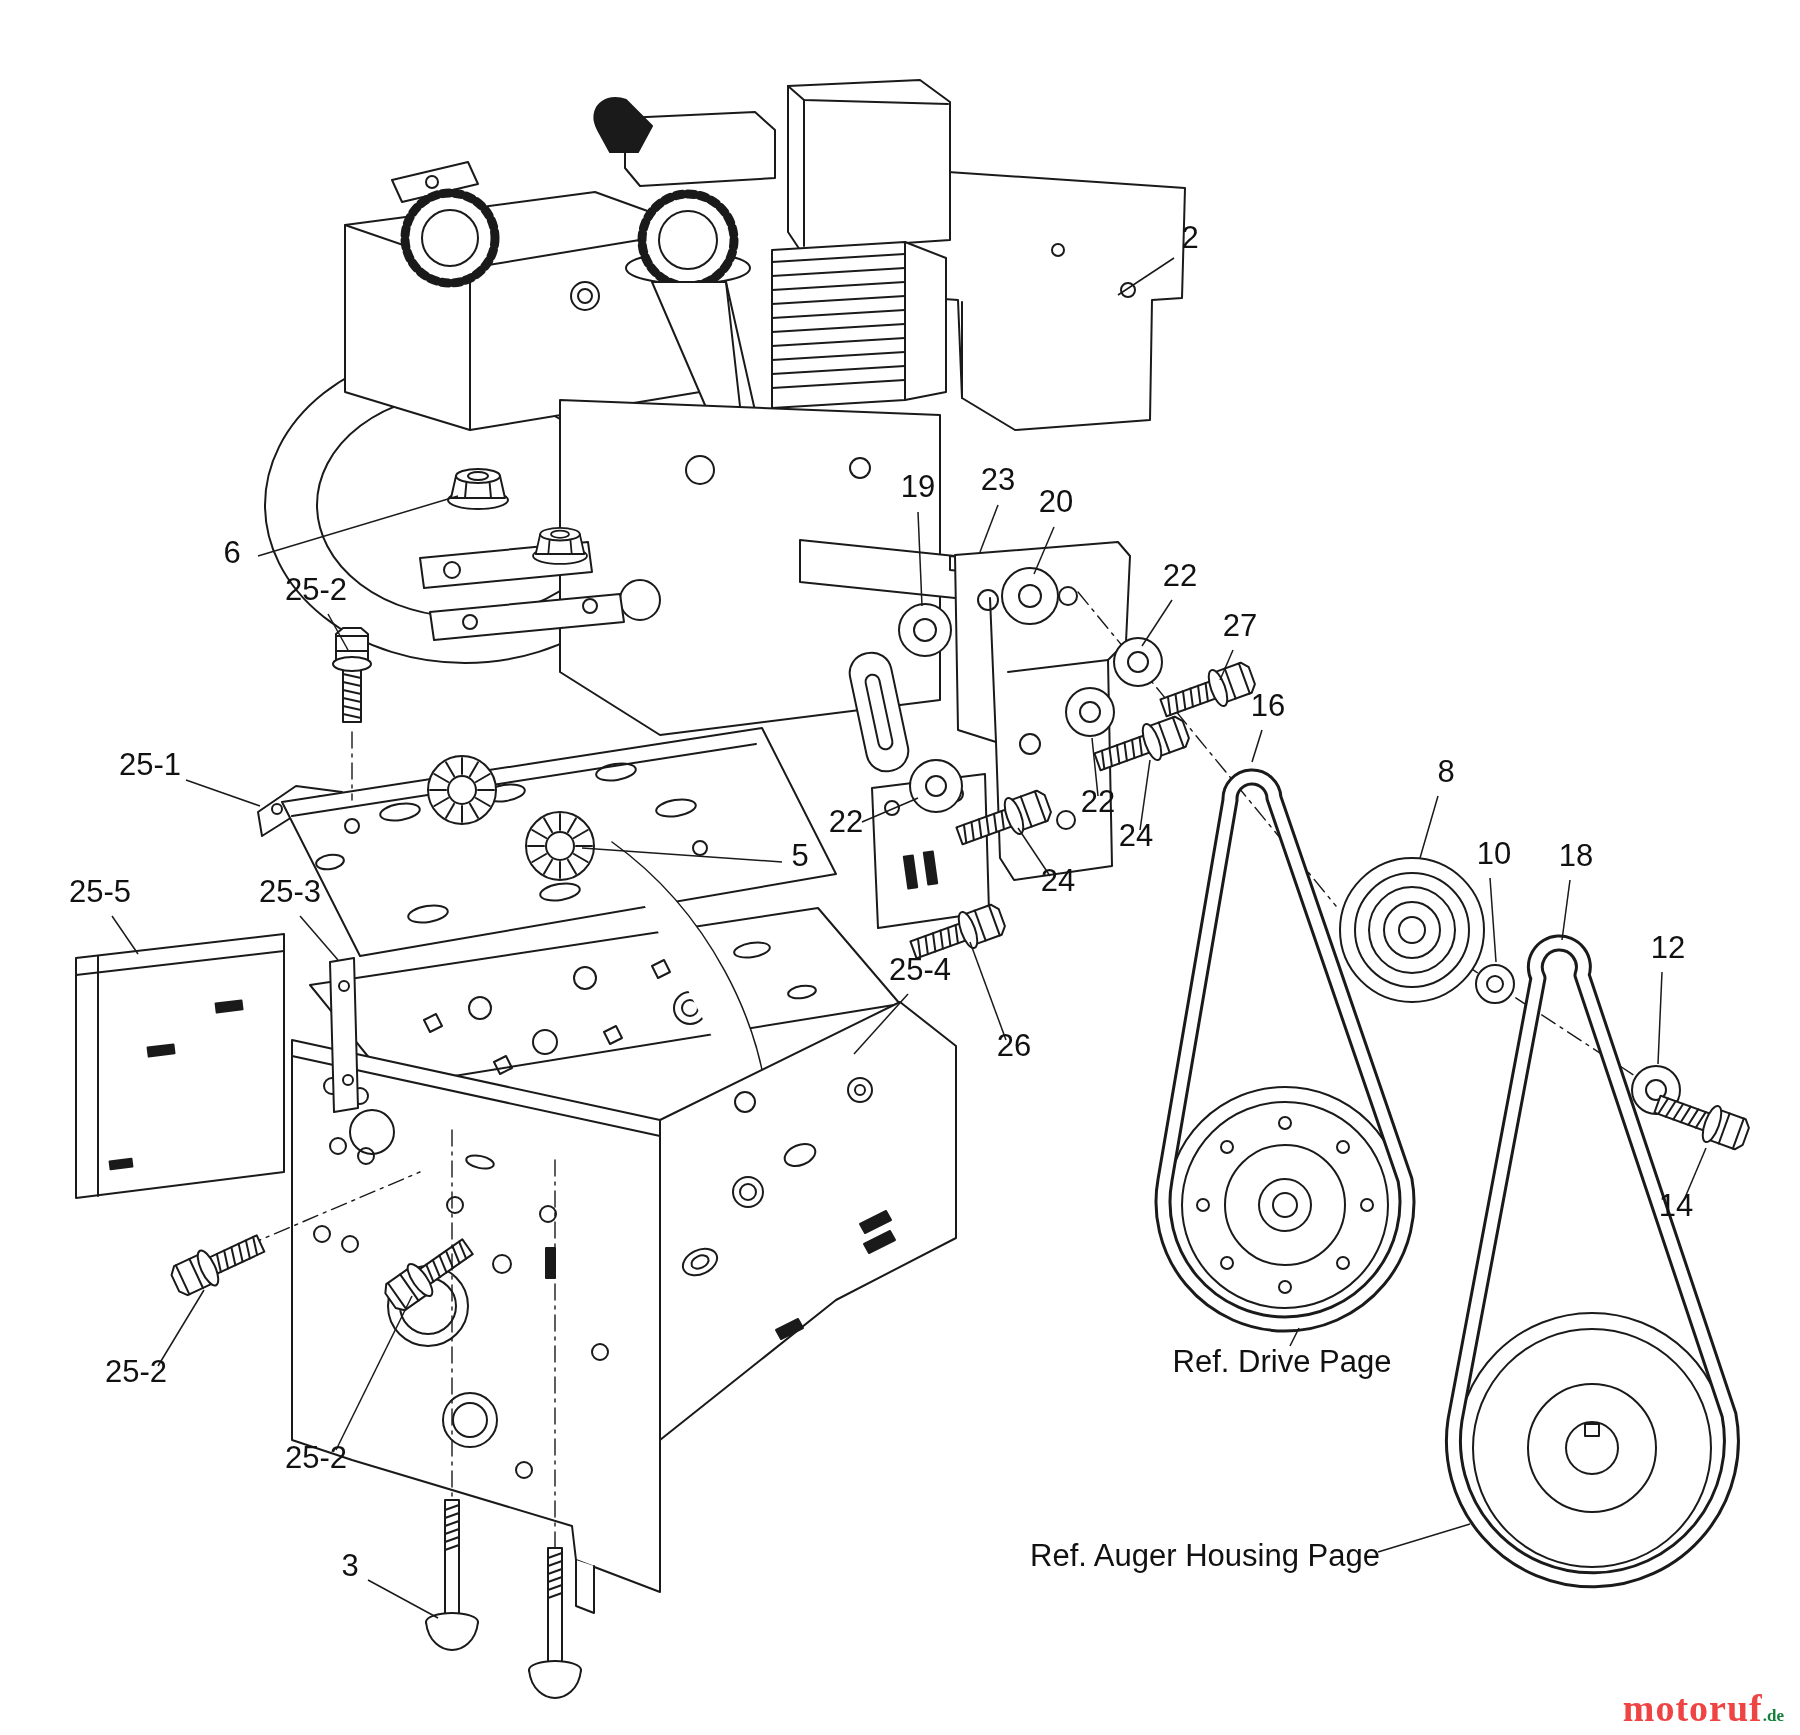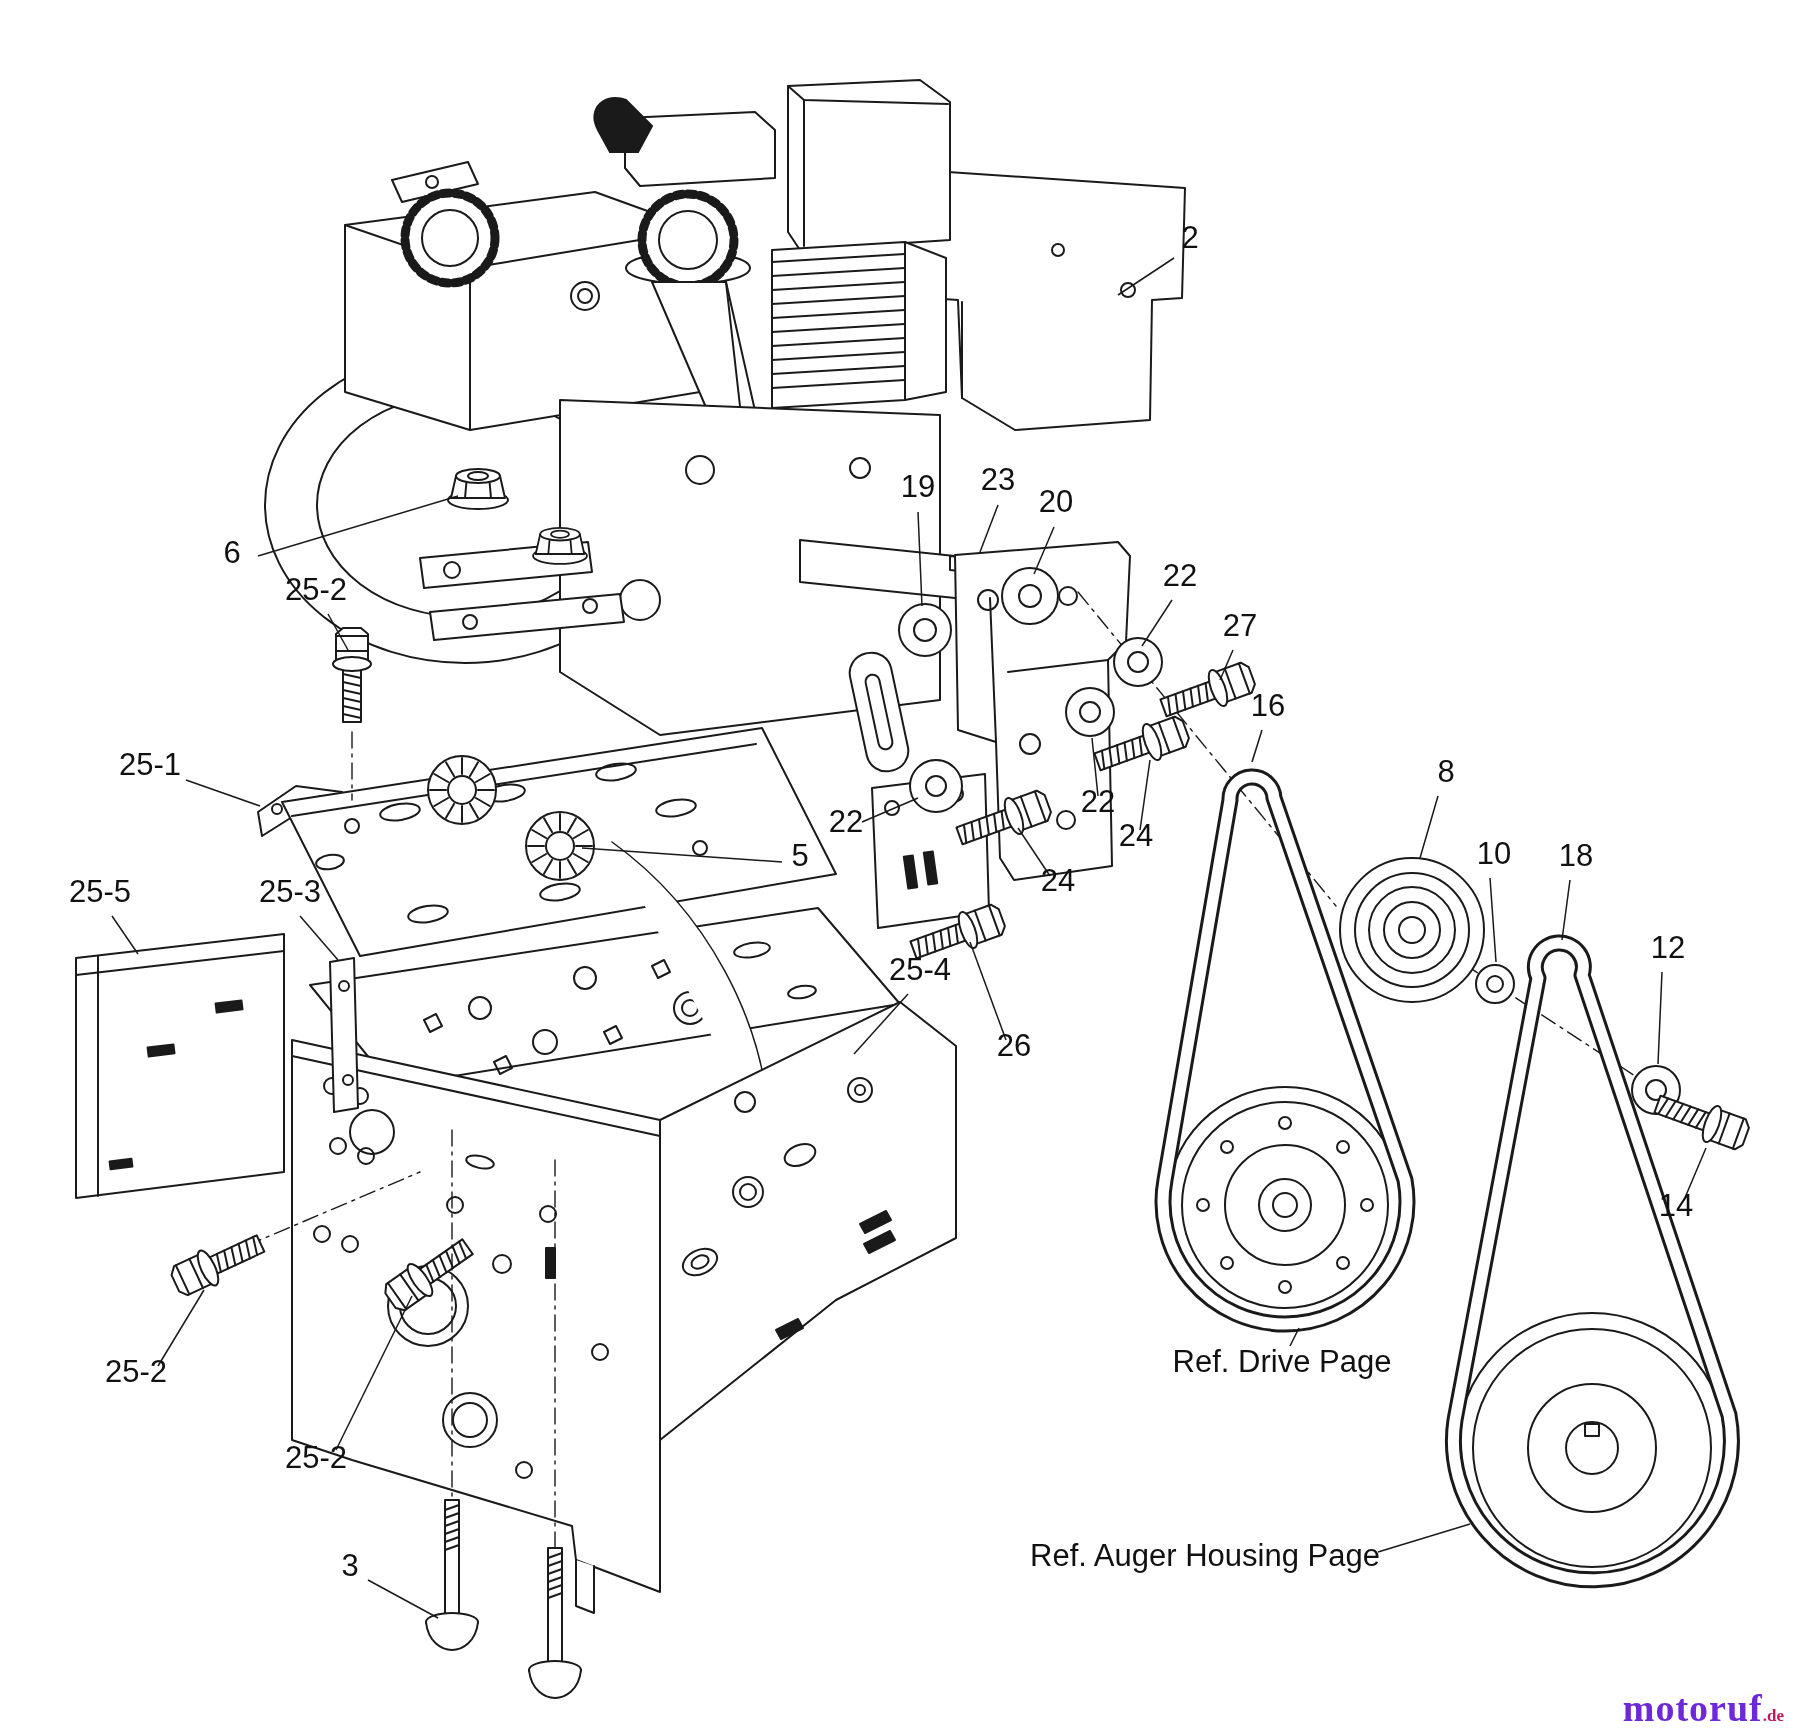--- a/index.html
+++ b/index.html
@@ -371,14 +371,14 @@
         <text x="920" y="980" class="callout">25-4</text>
         <text x="1014" y="1056" class="callout">26</text>
         <text x="136" y="1382" class="callout">25-2</text>
         <text x="316" y="1468" class="callout">25-2</text>
         <text x="350" y="1576" class="callout">3</text>
         <text x="1282" y="1372" class="note">Ref. Drive Page</text>
         <text x="1205" y="1566" class="note">Ref. Auger Housing Page</text>
       </g>
 </svg>
 
-<div class="watermark"><span class="wm-brand" style="color: #6d28d9;">motoruf</span><span class="wm-tld" style="color: #be185d; font-family: Liberation Serif, serif;">.de</span></div>
+<div class="watermark"><span class="wm-brand" style="color: #ef4444;">motoruf</span><span class="wm-tld" style="color: #15803d; font-family: Liberation Serif, serif;">.de</span></div>
 </div>
 
 </body></html>

